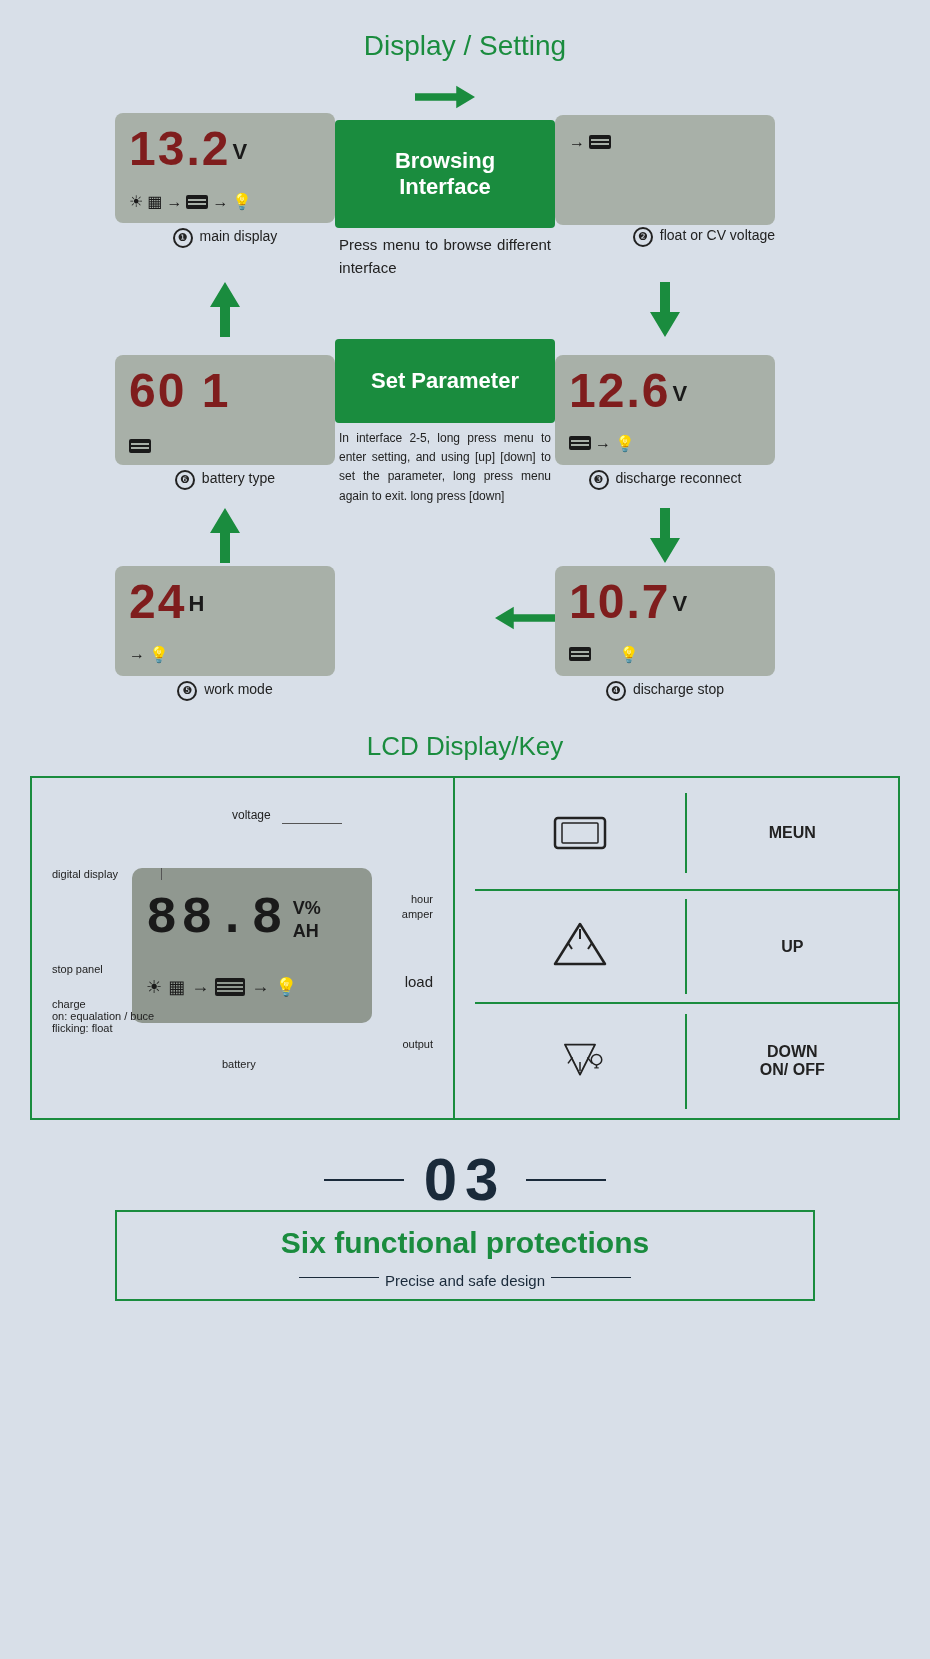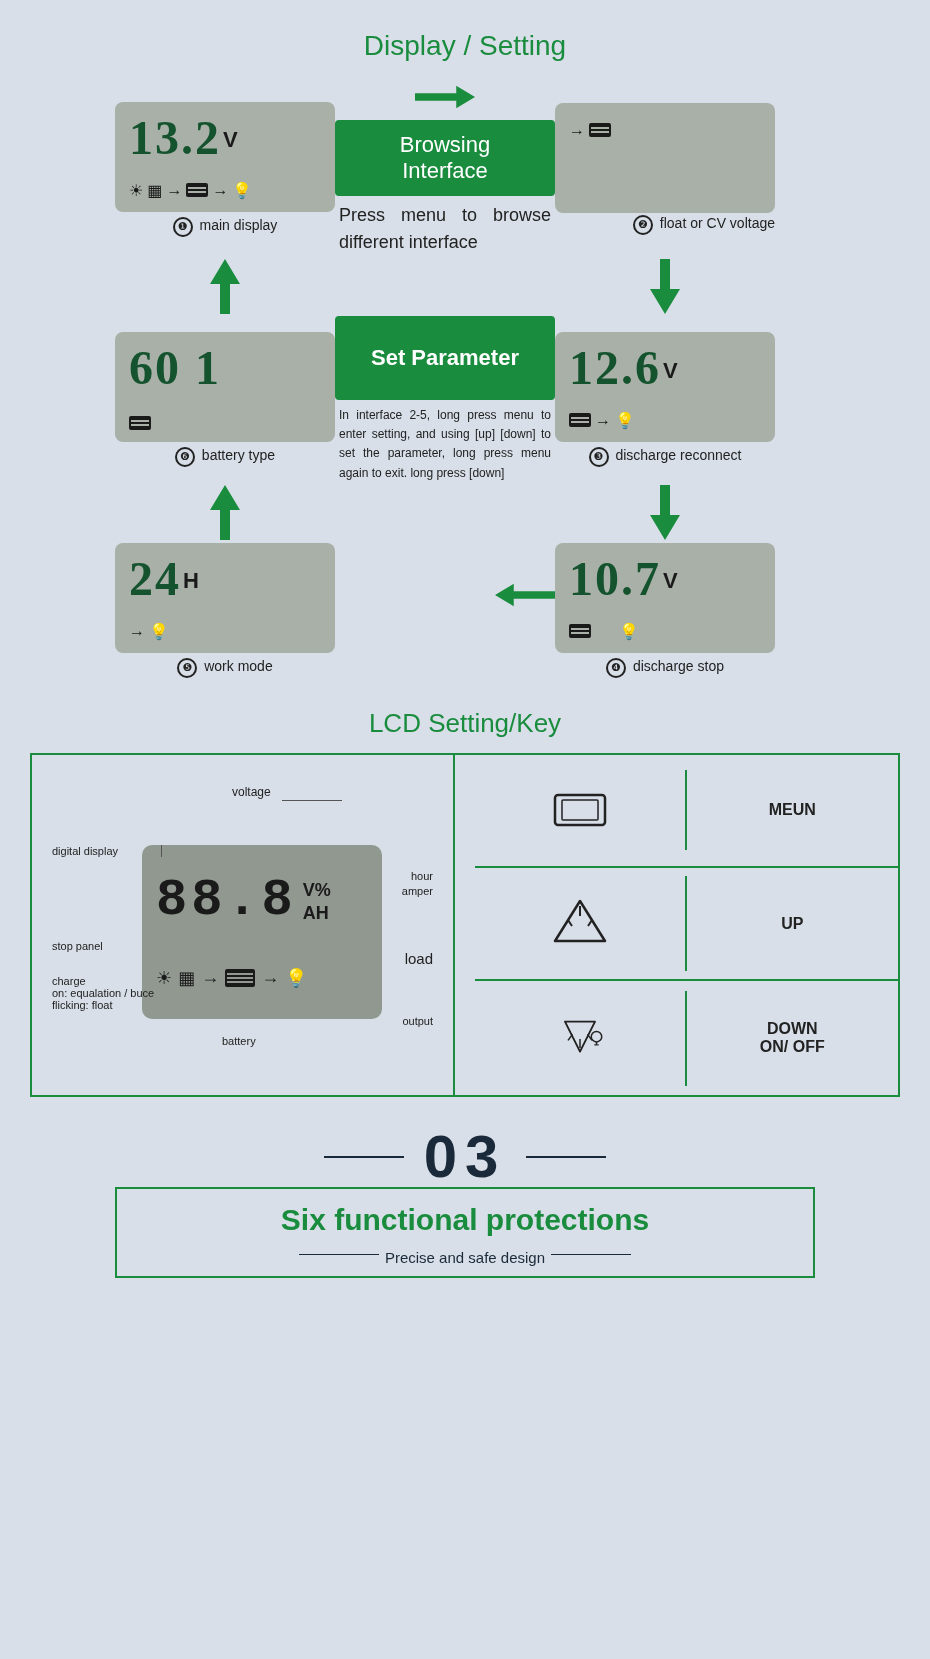--- a/index.html
+++ b/index.html
@@ -29,24 +29,24 @@
       padding: 12px 14px;
       display: flex;
       flex-direction: column;
       align-items: flex-start;
       justify-content: space-between;
       min-height: 110px;
       position: relative;
     }
 
     .lcd-value {
-      font-family: Liberation Serif, serif;
+      font-family: Liberation Sans, sans-serif;
       font-size: 48px;
       font-weight: bold;
-      color: #14532d;
+      color: #7f1d1d;
       line-height: 1;
       letter-spacing: 2px;
     }
 
     .lcd-unit {
       font-size: 22px;
       font-weight: bold;
       color: #1a1a1a;
       vertical-align: super;
       margin-left: 2px;
@@ -58,23 +58,23 @@
       gap: 4px;
       font-size: 16px;
       color: #1a1a1a;
       margin-top: 6px;
     }
 
     .browse-box {
       background: #1a8c3e;
       color: white;
       font-size: 22px;
-      font-weight: normal;
-      text-align: center;
-      padding: 12px 20px;
+      font-weight: bold;
+      text-align: center;
+      padding: 28px 20px;
       border-radius: 4px;
       width: 100%;
     }
 
     .set-box {
       background: #1a8c3e;
       color: white;
       font-size: 22px;
       font-weight: bold;
       text-align: center;
@@ -330,21 +330,21 @@
     </div>
 
     <div class="col-center">
 
       <div style="display:flex; justify-content:center; margin-bottom:8px;">
         <svg class="green-arrow-right" viewBox="0 0 80 30">
           <polygon points="0,10 55,10 55,0 80,15 55,30 55,20 0,20" fill="#1a8c3e"></polygon>
         </svg>
       </div>
       <div class="browse-box">Browsing Interface</div>
-      <div class="desc-text" style="margin-top:6px; font-size:18px;">Press menu to browse different interface</div>
+      <div class="desc-text" style="margin-top:6px; font-size:15px;">Press menu to browse different interface</div>
     </div>
 
     <div class="col-right">
       <div class="lcd-box">
         <div class="lcd-icons">
           <span>→</span>
           <span class="icon-battery-lines"></span>
         </div>
       </div>
       <div style="text-align:right; margin-top:1px;">
@@ -454,31 +454,31 @@
         </div>
       </div>
       <div style="text-align:center; margin-top:4px;">
         <span class="num-label" data-num="❹"> <span>discharge stop</span></span>
       </div>
     </div>
   </div>
 
 </div>
 
-<h2 class="lcd-section-title">LCD Setting/Key</h2>
+<h2 class="lcd-section-title">LCD Display/Key</h2>
 
 <div class="lcd-panel">
 
   <div class="lcd-left">
     <div style="position:relative; width:100%; height:300px;">
 
       <div style="position:absolute; top:10px; left:180px; font-size:12px; color:#222;">voltage</div>
       <div style="position:absolute; top:25px; left:230px; width:60px; height:1px; background:#555;"></div>
 
-      <div class="lcd-display-box" style="position:absolute; top:40px; left:90px; width:240px; height:174px;">
+      <div class="lcd-display-box" style="position:absolute; top:40px; left:80px; width:240px; height:155px;">
         <div class="lcd-display-inner">
           <div class="lcd-num-row">
             <span class="lcd-big-num">88.8</span>
             <div class="lcd-small-labels">
               <span>V%</span>
               <span>AH</span>
             </div>
           </div>
           <div class="lcd-icon-row">
             <span>☀</span>

